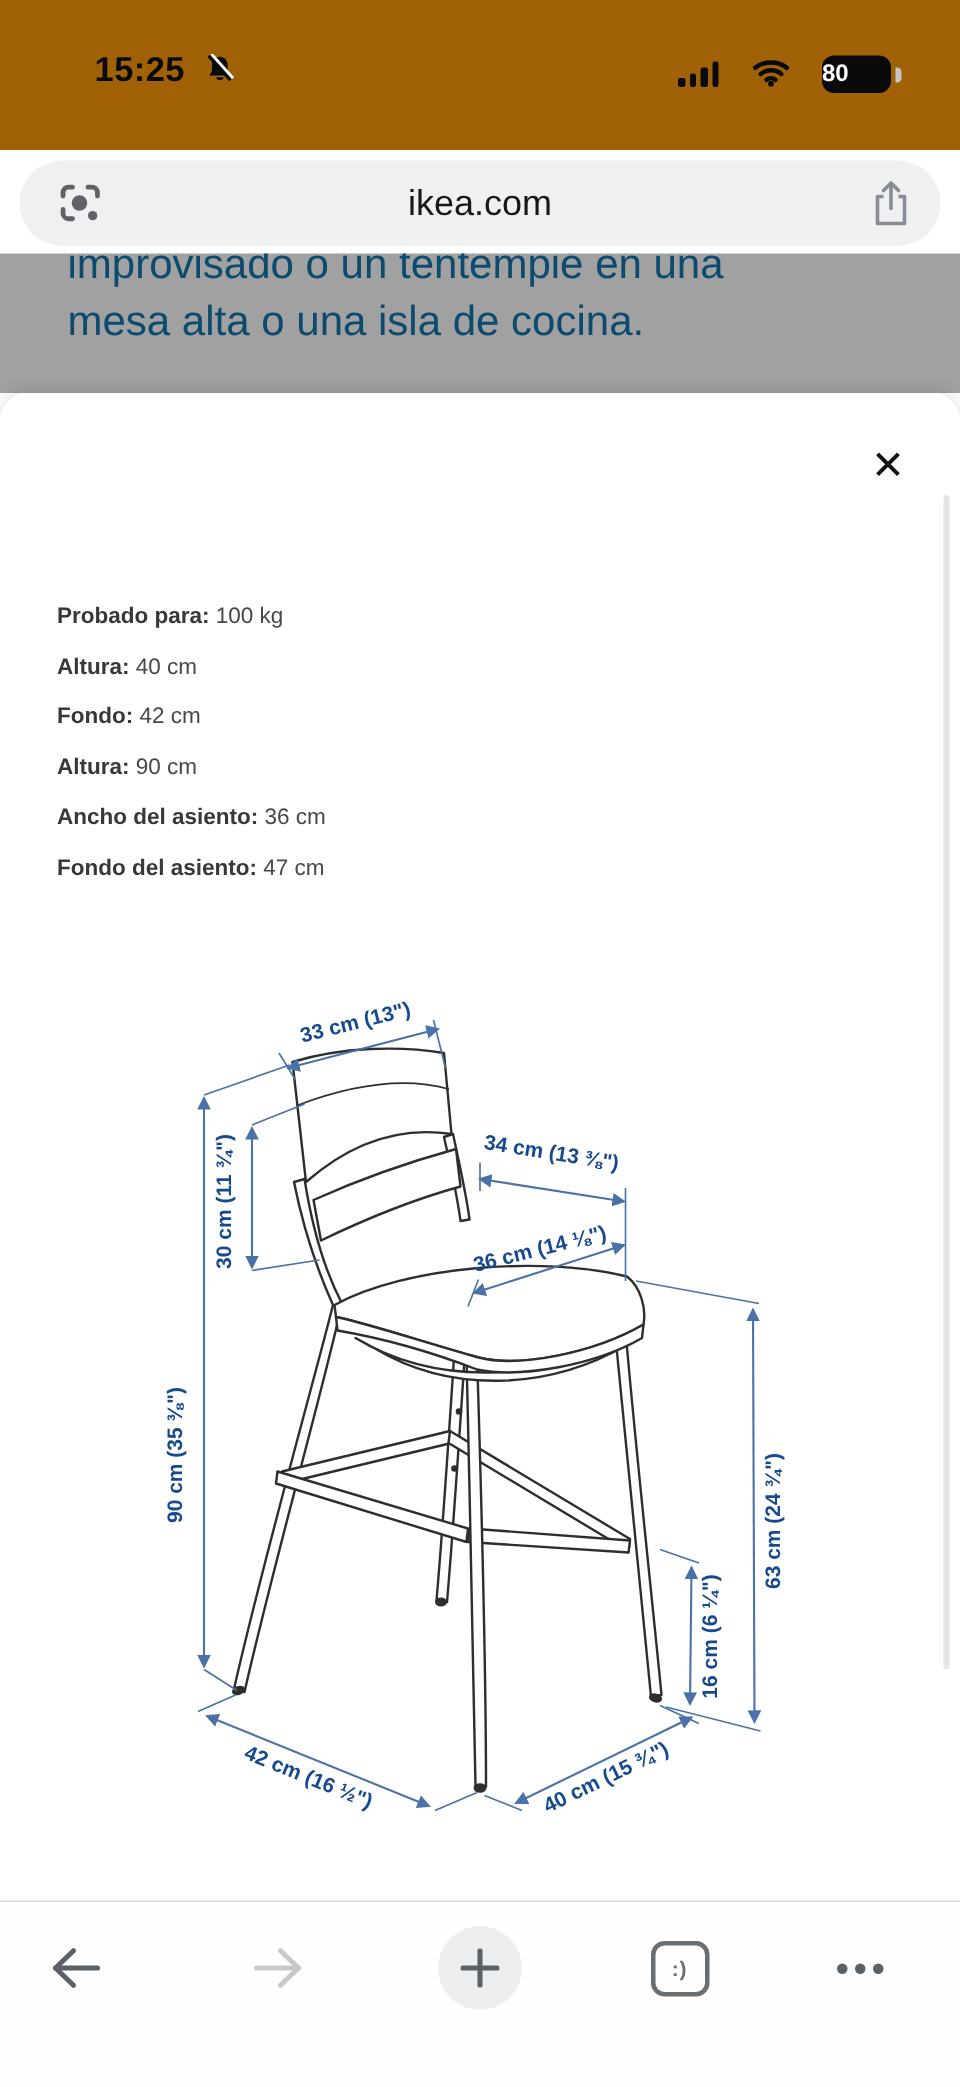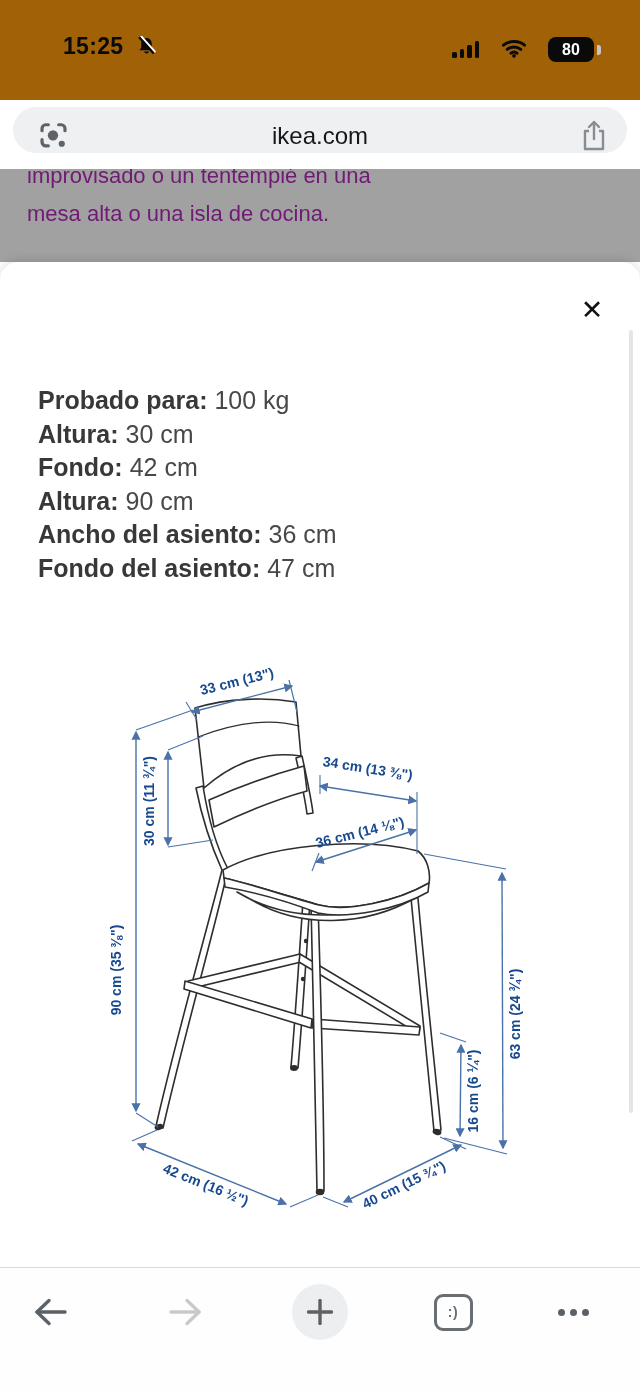--- a/index.html
+++ b/index.html
@@ -9,39 +9,39 @@
     -webkit-font-smoothing:antialiased;
   }
   
   .statusbar{position:absolute;left:0;top:0;width:640px;height:100px;background:#a16207;}
   .sb-time{position:absolute;left:63px;top:33px;font-size:23px;font-weight:bold;color:#0a0a0a;letter-spacing:.3px;}
   .sb-bell{position:absolute;left:136px;top:36px;}
   .sb-signal{position:absolute;left:452px;top:41px;display:flex;align-items:flex-end;gap:3px;height:17px;}
   .sb-signal i{display:block;width:4.5px;background:#0a0a0a;border-radius:1.5px;}
   .sb-wifi{position:absolute;left:501px;top:39px;}
   .sb-batt{position:absolute;left:548px;top:37px;width:46px;height:25px;background:#0a0a0a;border-radius:8px;color:#fff;
-           font-size:16px;font-weight:bold;text-align:center;line-height:25px;}
+           font-size:16px;font-weight:bold;text-align:left;line-height:25px;}
   .sb-batt-nub{position:absolute;left:597px;top:45px;width:4px;height:10px;background:#c6c6c6;border-radius:0 3px 3px 0;}
   
-  .addrbar{position:absolute;left:13px;top:107px;width:614px;height:46px;background:#eef0f2;border-radius:29px;}
+  .addrbar{position:absolute;left:13px;top:107px;width:614px;height:57px;background:#eef0f2;border-radius:29px;}
   .addr-lens{position:absolute;left:25px;top:13px;}
   .addr-url{position:absolute;left:0;right:0;top:0;height:57px;text-align:center;line-height:57px;
             font-size:24px;color:#17181a;}
   .addr-share{position:absolute;right:19px;top:12px;}
   
   .scrim{position:absolute;left:0;top:169px;width:640px;height:93px;background:#a1a1a1;overflow:hidden;}
-  .scrim-text{margin:-12px 0 0 27px;font-size:22px;line-height:38px;color:#701a75;}
+  .scrim-text{margin:-12px 0 0 45px;font-size:28px;line-height:38px;color:#0c4a6e;}
   
   .sheet{position:absolute;left:0;top:262px;width:640px;height:1005px;background:#ffffff;
          border-radius:18px 18px 0 0;box-shadow:0 -2px 10px rgba(0,0,0,.12);}
   .sheet-close{position:absolute;right:28px;top:28px;width:40px;height:40px;font-size:27px;color:#111;
                display:flex;align-items:center;justify-content:center;cursor:pointer;}
   .title-clip{position:absolute;left:38px;top:82px;width:200px;height:7px;overflow:hidden;}
   .title-clip span{display:block;margin-top:-30px;font-size:31px;font-weight:bold;color:#3a3a3a;}
-  .measure{position:absolute;left:38px;top:122px;font-size:25px;line-height:33.6px;color:#484848;}
+  .measure{position:absolute;left:38px;top:132px;font-size:15px;line-height:33.6px;color:#484848;}
   .measure b{color:#383838;}
   .diagram{position:absolute;left:100px;top:378px;width:440px;height:600px;}
   .dim{font-size:14px;font-weight:bold;fill:#17498f;}
   .dl{stroke:#4a72a8;stroke-width:1.4;fill:none;}
   .tk{stroke:#4a72a8;stroke-width:1.1;fill:none;}
   .ch{stroke:#2e2e2e;stroke-width:1.6;fill:#fff;stroke-linejoin:round;stroke-linecap:round;}
   .chl{stroke:#2e2e2e;stroke-width:1.2;fill:none;stroke-linecap:round;}
   .scrollbar{position:absolute;left:629px;top:330px;width:4px;height:783px;background:#e5e5e5;border-radius:2px;}
   
   .toolbar{position:absolute;left:0;top:1267px;width:640px;height:124px;background:#fefefe;border-top:1px solid #d8dadc;}
@@ -114,21 +114,21 @@
 
 <div class="sheet">
   <div class="sheet-close">✕</div>
 
   <div class="title-clip">
     <span>Medidas</span>
   </div>
 
   <div class="measure">
     <div><b>Probado para:</b> <span>100 kg</span></div>
-    <div><b>Altura:</b> <span>30 cm</span></div>
+    <div><b>Altura:</b> <span>40 cm</span></div>
     <div><b>Fondo:</b> <span>42 cm</span></div>
     <div><b>Altura:</b> <span>90 cm</span></div>
     <div><b>Ancho del asiento:</b> <span>36 cm</span></div>
     <div><b>Fondo del asiento:</b> <span>47 cm</span></div>
   </div>
 
   <svg class="diagram" viewBox="0 0 440 600">
     <defs>
       <marker id="arr" viewBox="0 0 10 10" refX="8.5" refY="5" markerWidth="6.5" markerHeight="6.5" orient="auto-start-reverse">
         <path d="M0 0 L10 5 L0 10 Z" fill="#4a72a8"></path>

